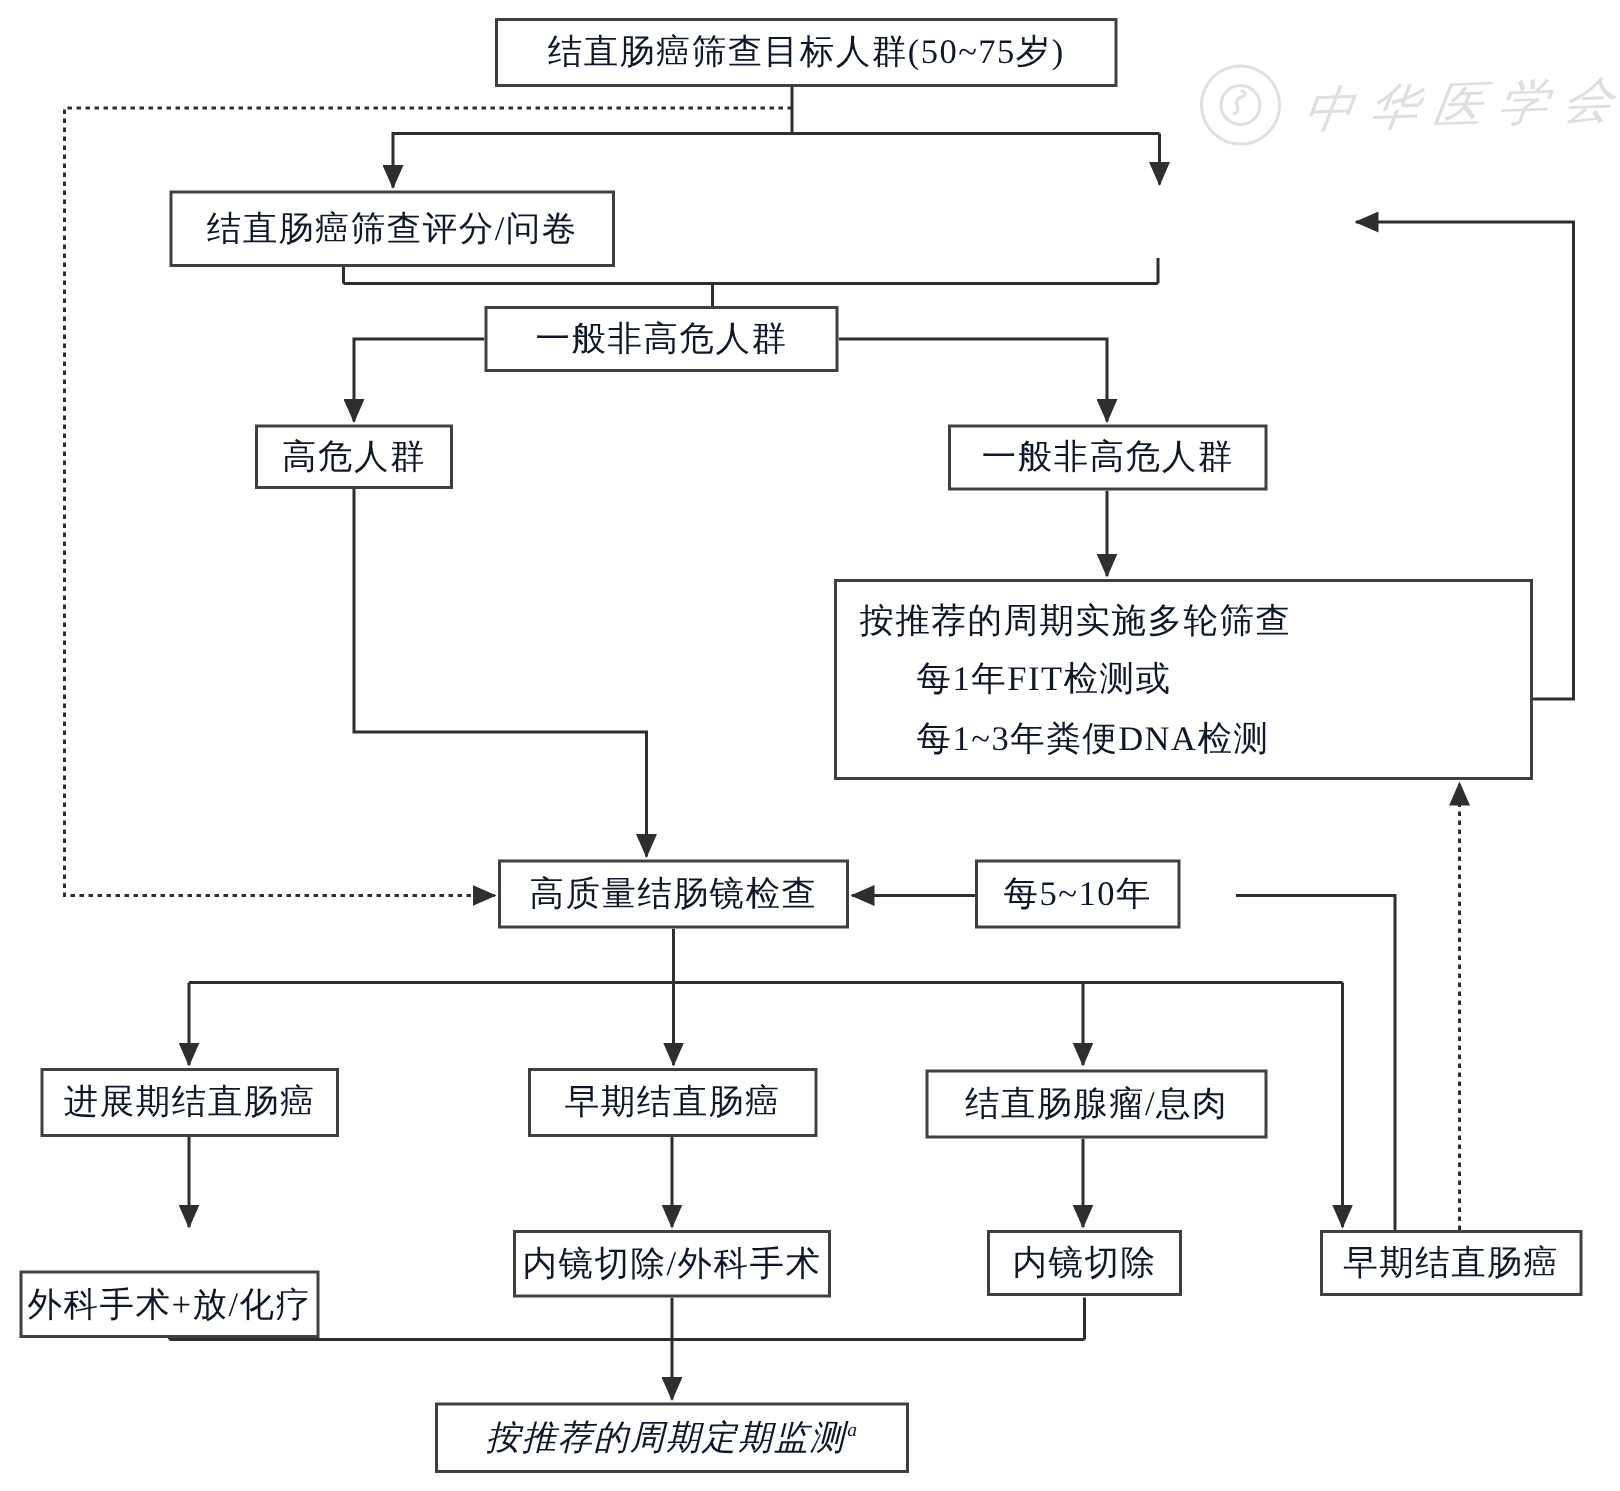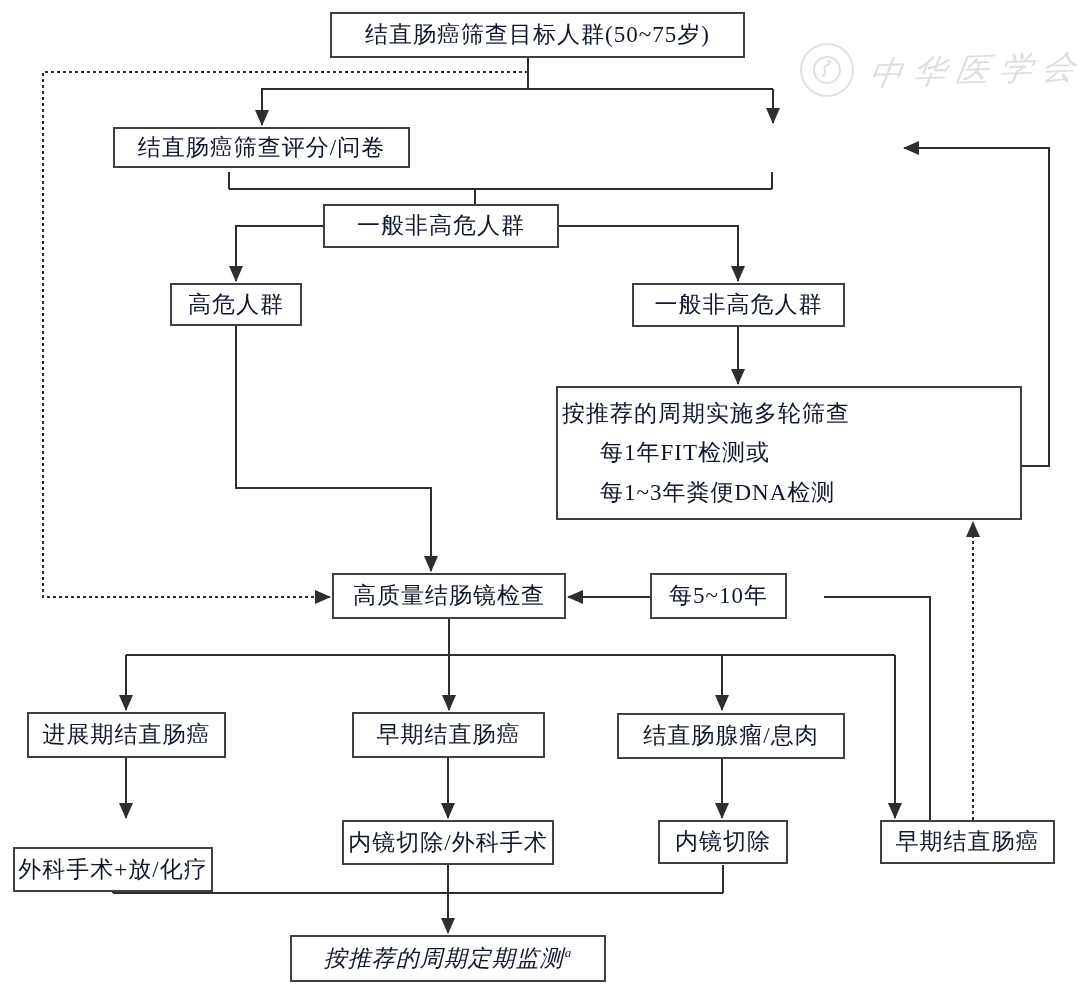--- a/index.html
+++ b/index.html
@@ -24,21 +24,21 @@
     color:#0f172a;
     z-index:2;
     white-space:nowrap;
     letter-spacing:1px;
   }
   .node sup{font-size:13px;line-height:1;margin-left:1px;transform:translateY(-6px);}
   .multi{
     flex-direction:column;
     align-items:flex-start;
     justify-content:center;
-    padding-left:4px;
+    padding-left:15px;
     gap:12px;
   }
   .multi .indent{padding-left:38px;}
   
   #watermark{
     position:absolute;left:800px;top:34px;width:260px;height:72px;
     z-index:1;display:flex;align-items:center;gap:16px;
     color:#dedede;pointer-events:none;
   }
   #seal{
@@ -115,21 +115,21 @@
       <svg width="34" height="34" viewBox="0 0 34 34">
         <circle cx="17" cy="17" r="13" fill="none" stroke="#e0e0e0" stroke-width="2"></circle>
         <path d="M12 23 C20 21 10 15 17 12 C22 10 20 7 17 8" fill="none" stroke="#e0e0e0" stroke-width="2"></path>
       </svg>
     </div>
     <div id="wm-text">中华医学会</div>
   </div>
 
   <div class="node" style="left:330px;top:12px;width:415px;height:46px;">结直肠癌筛查目标人群(50~75岁)</div>
 
-  <div class="node" style="left:113px;top:127px;width:297px;height:41px;">结直肠癌筛查评分/问卷</div>
+  <div class="node" style="left:113px;top:127px;width:297px;height:51px;">结直肠癌筛查评分/问卷</div>
 
 
   <div class="node" style="left:323px;top:204px;width:236px;height:44px;">一般非高危人群</div>
 
   <div class="node" style="left:170px;top:283px;width:132px;height:43px;">高危人群</div>
 
   <div class="node" style="left:632px;top:283px;width:213px;height:44px;">一般非高危人群</div>
 
   <div class="node multi" style="left:556px;top:386px;width:466px;height:134px;">
     <div>按推荐的周期实施多轮筛查</div>

